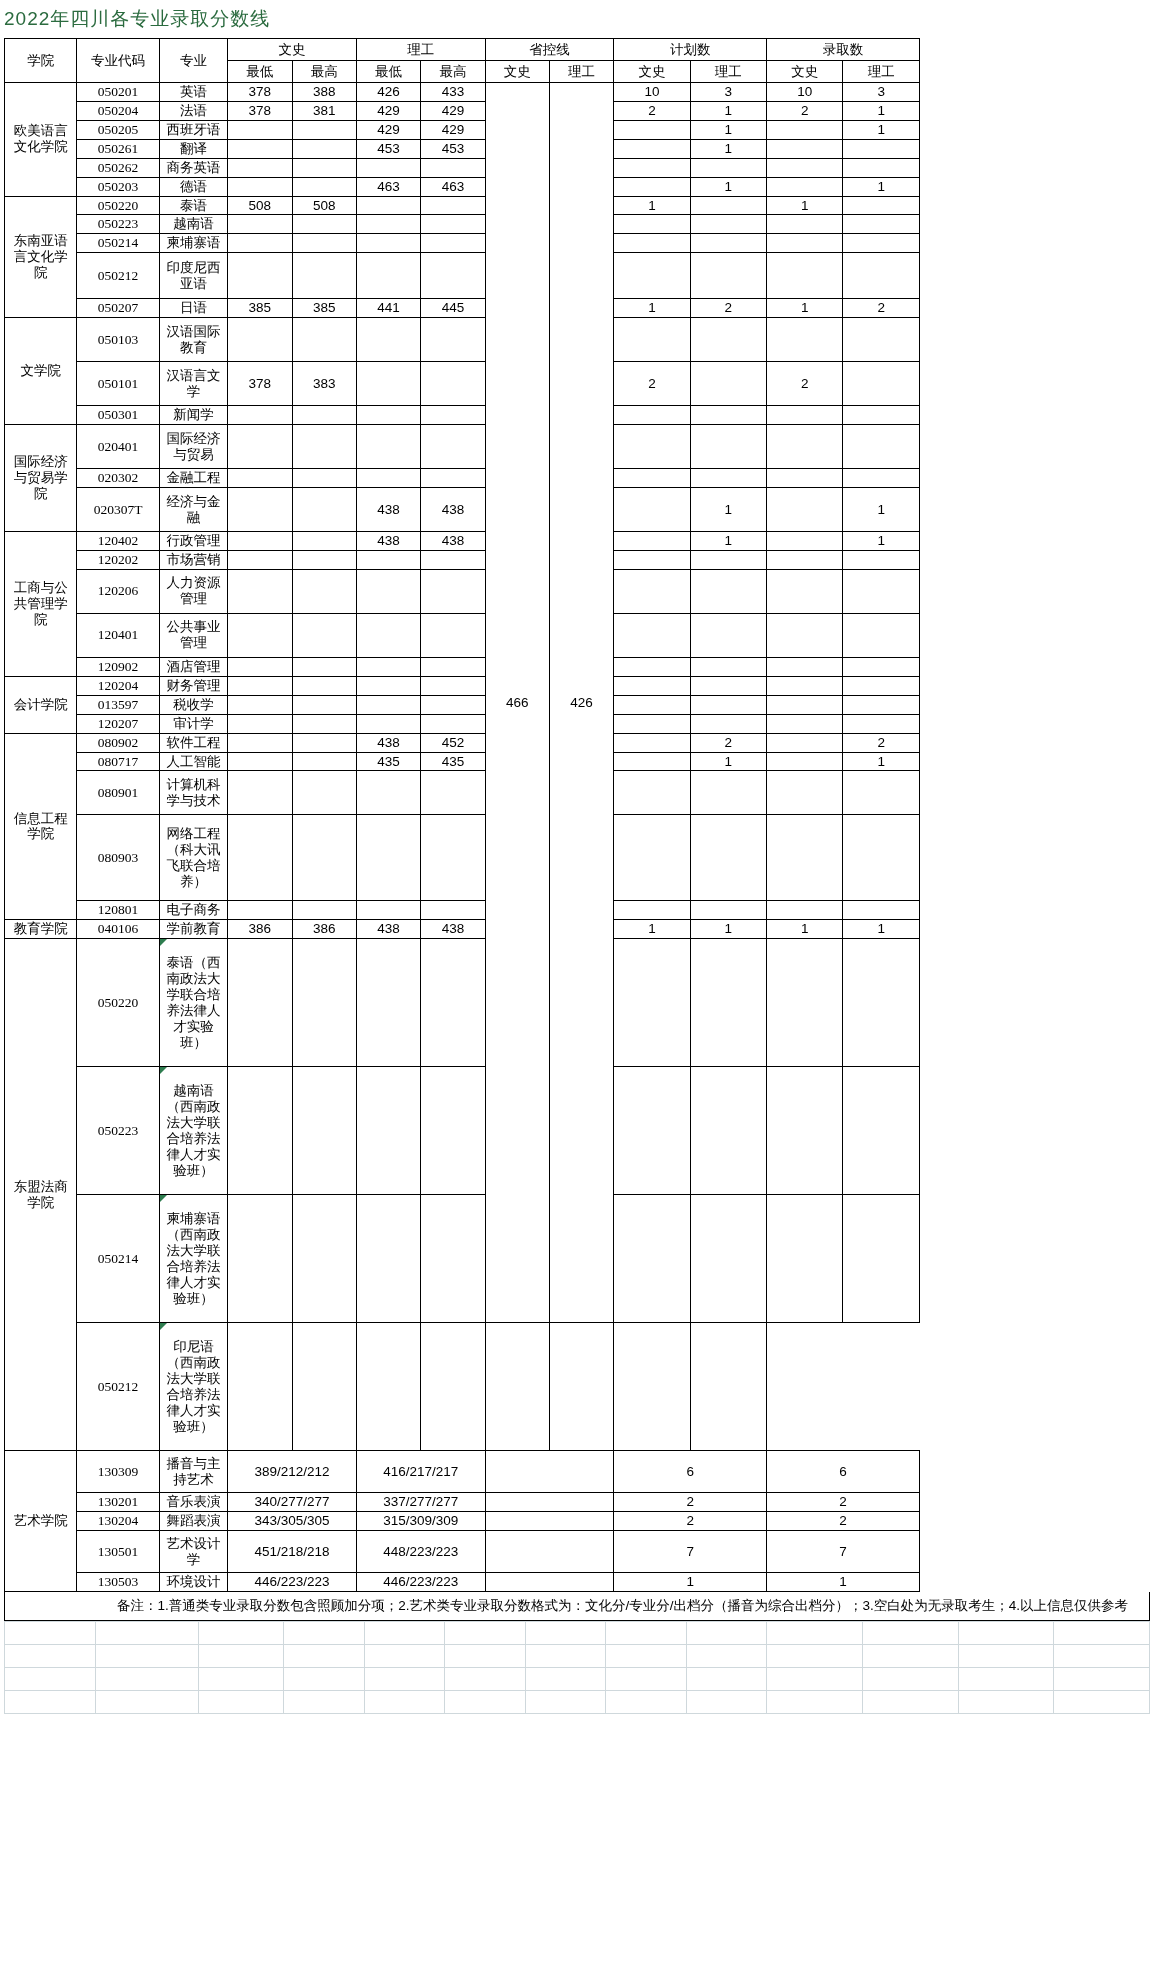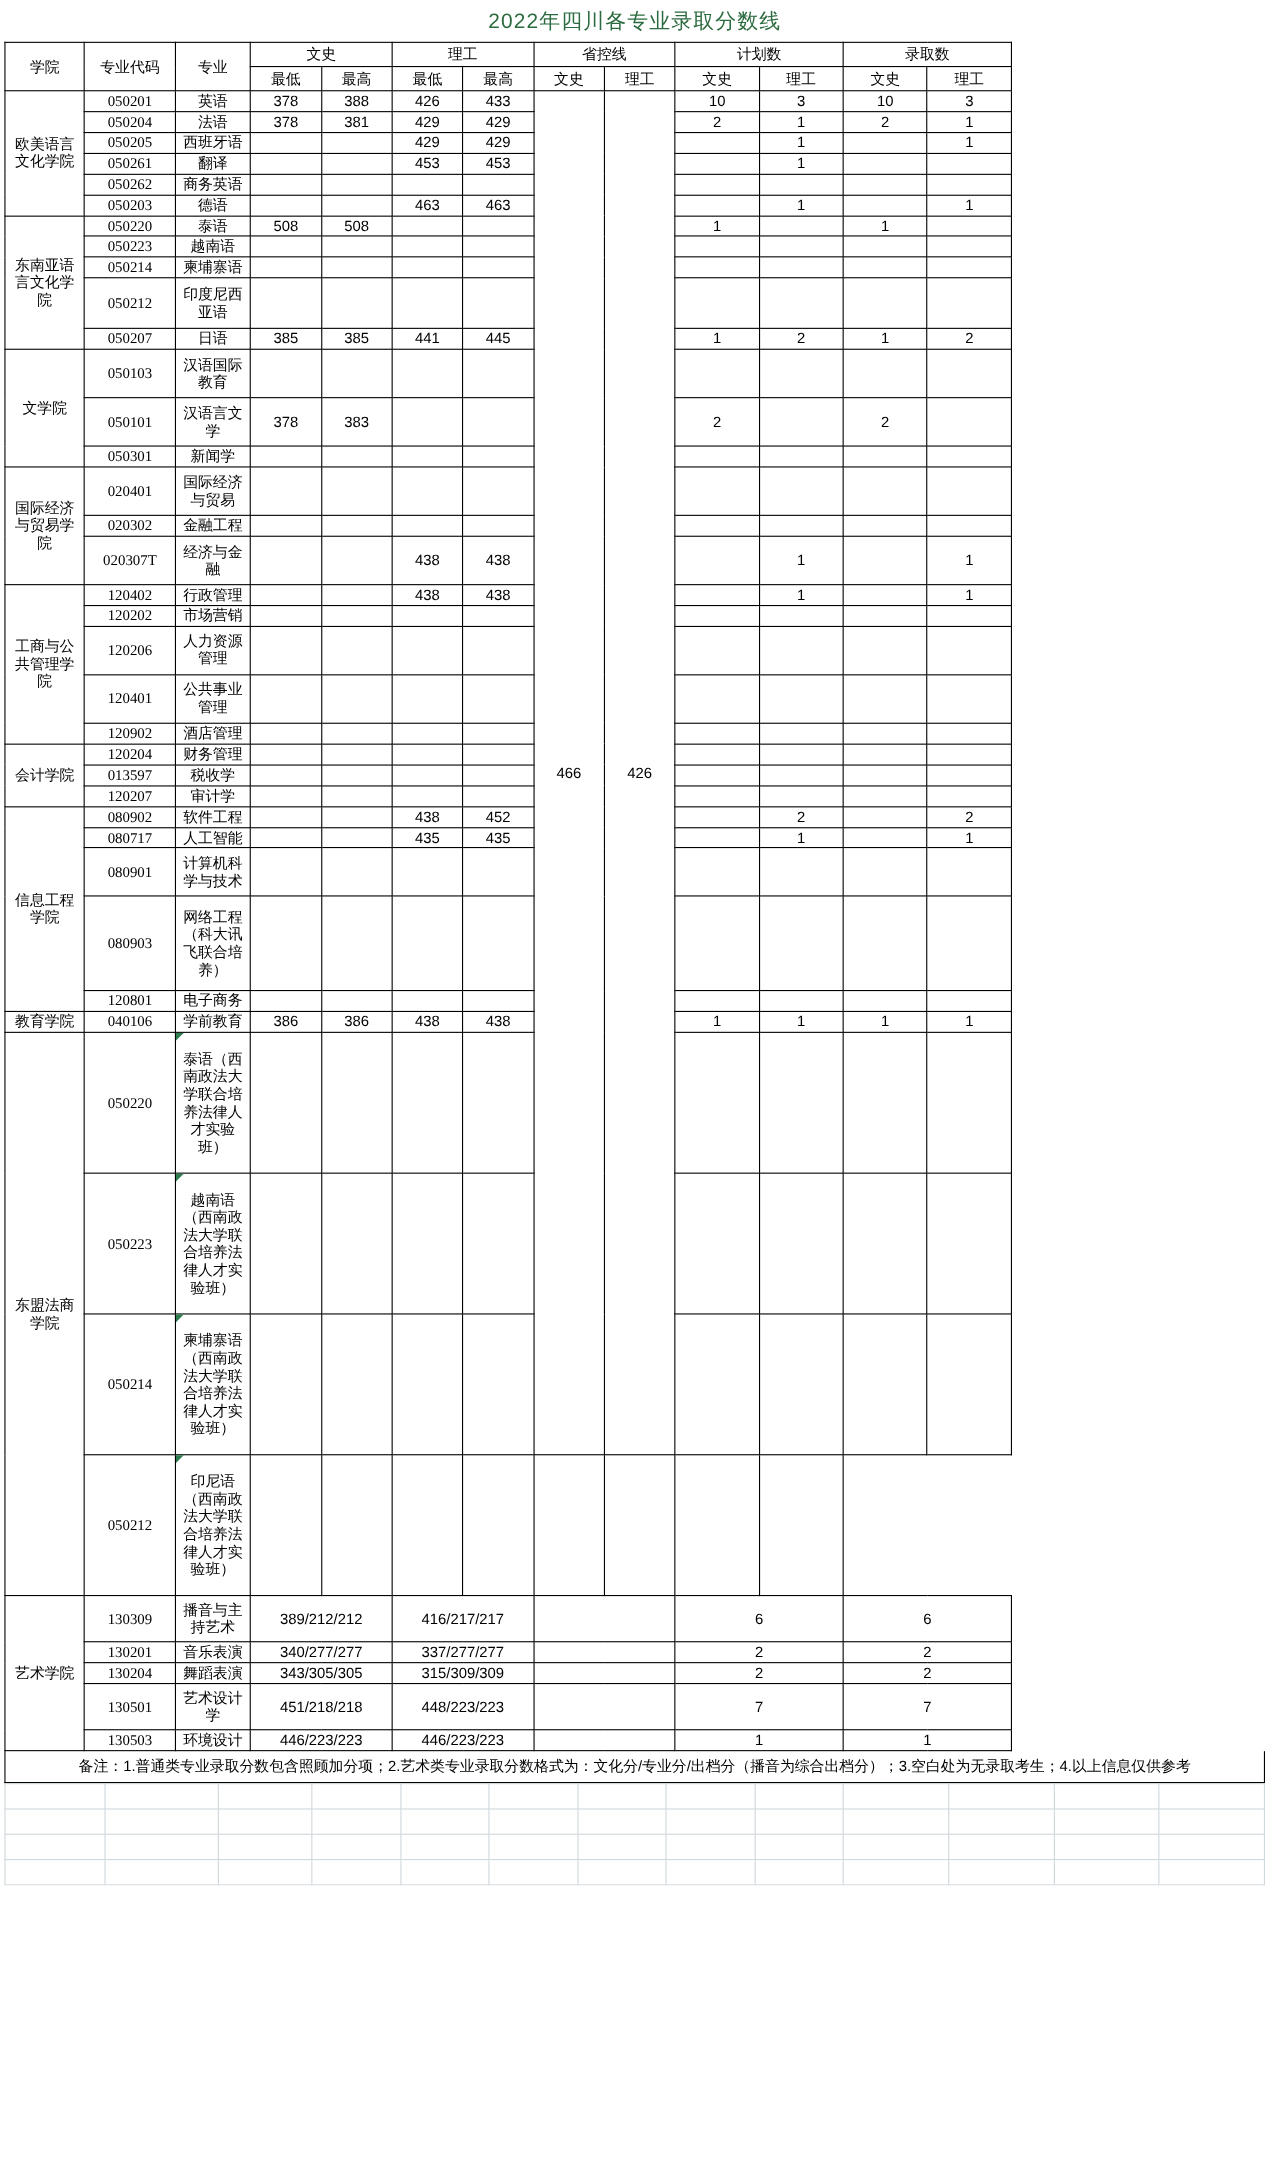--- a/index.html
+++ b/index.html
@@ -8,21 +8,21 @@
     background:#ffffff;
     font-family:"Liberation Sans","DejaVu Sans",sans-serif;
     color:#000;
   }
   .sheet{
     width:1154px;
     box-sizing:border-box;
     padding:0 4px 0 4px;
   }
   .title{
-    text-align:center;
+    text-align:left;
     font-size:19px;
     color:#2b6b3f;
     padding:6px 0 6px 0;
     letter-spacing:1px;
   }
   table.grid{
     border-collapse:collapse;
     width:916px;
     table-layout:fixed;
   }
@@ -44,21 +44,21 @@
   }
   td.code{font-size:13px;font-family:Liberation Serif, serif;}
   td.major{font-size:13.5px;line-height:1.2;margin-top:48px;}
   td.tall{line-height:1.2;}
   .prov{font-size:15px;}
   .artline{font-size:13.5px;}
   .note{
     border:1px solid #000;
     border-top:none;
     font-size:13.5px;
-    text-align:center;
+    text-align:right;
     padding:4px 21px;
     line-height:1.45;
     width:1146px;
     box-sizing:border-box;
   }
   table.tail{
     border-collapse:collapse;
     width:1146px;
     table-layout:fixed;
     margin-top:0;

